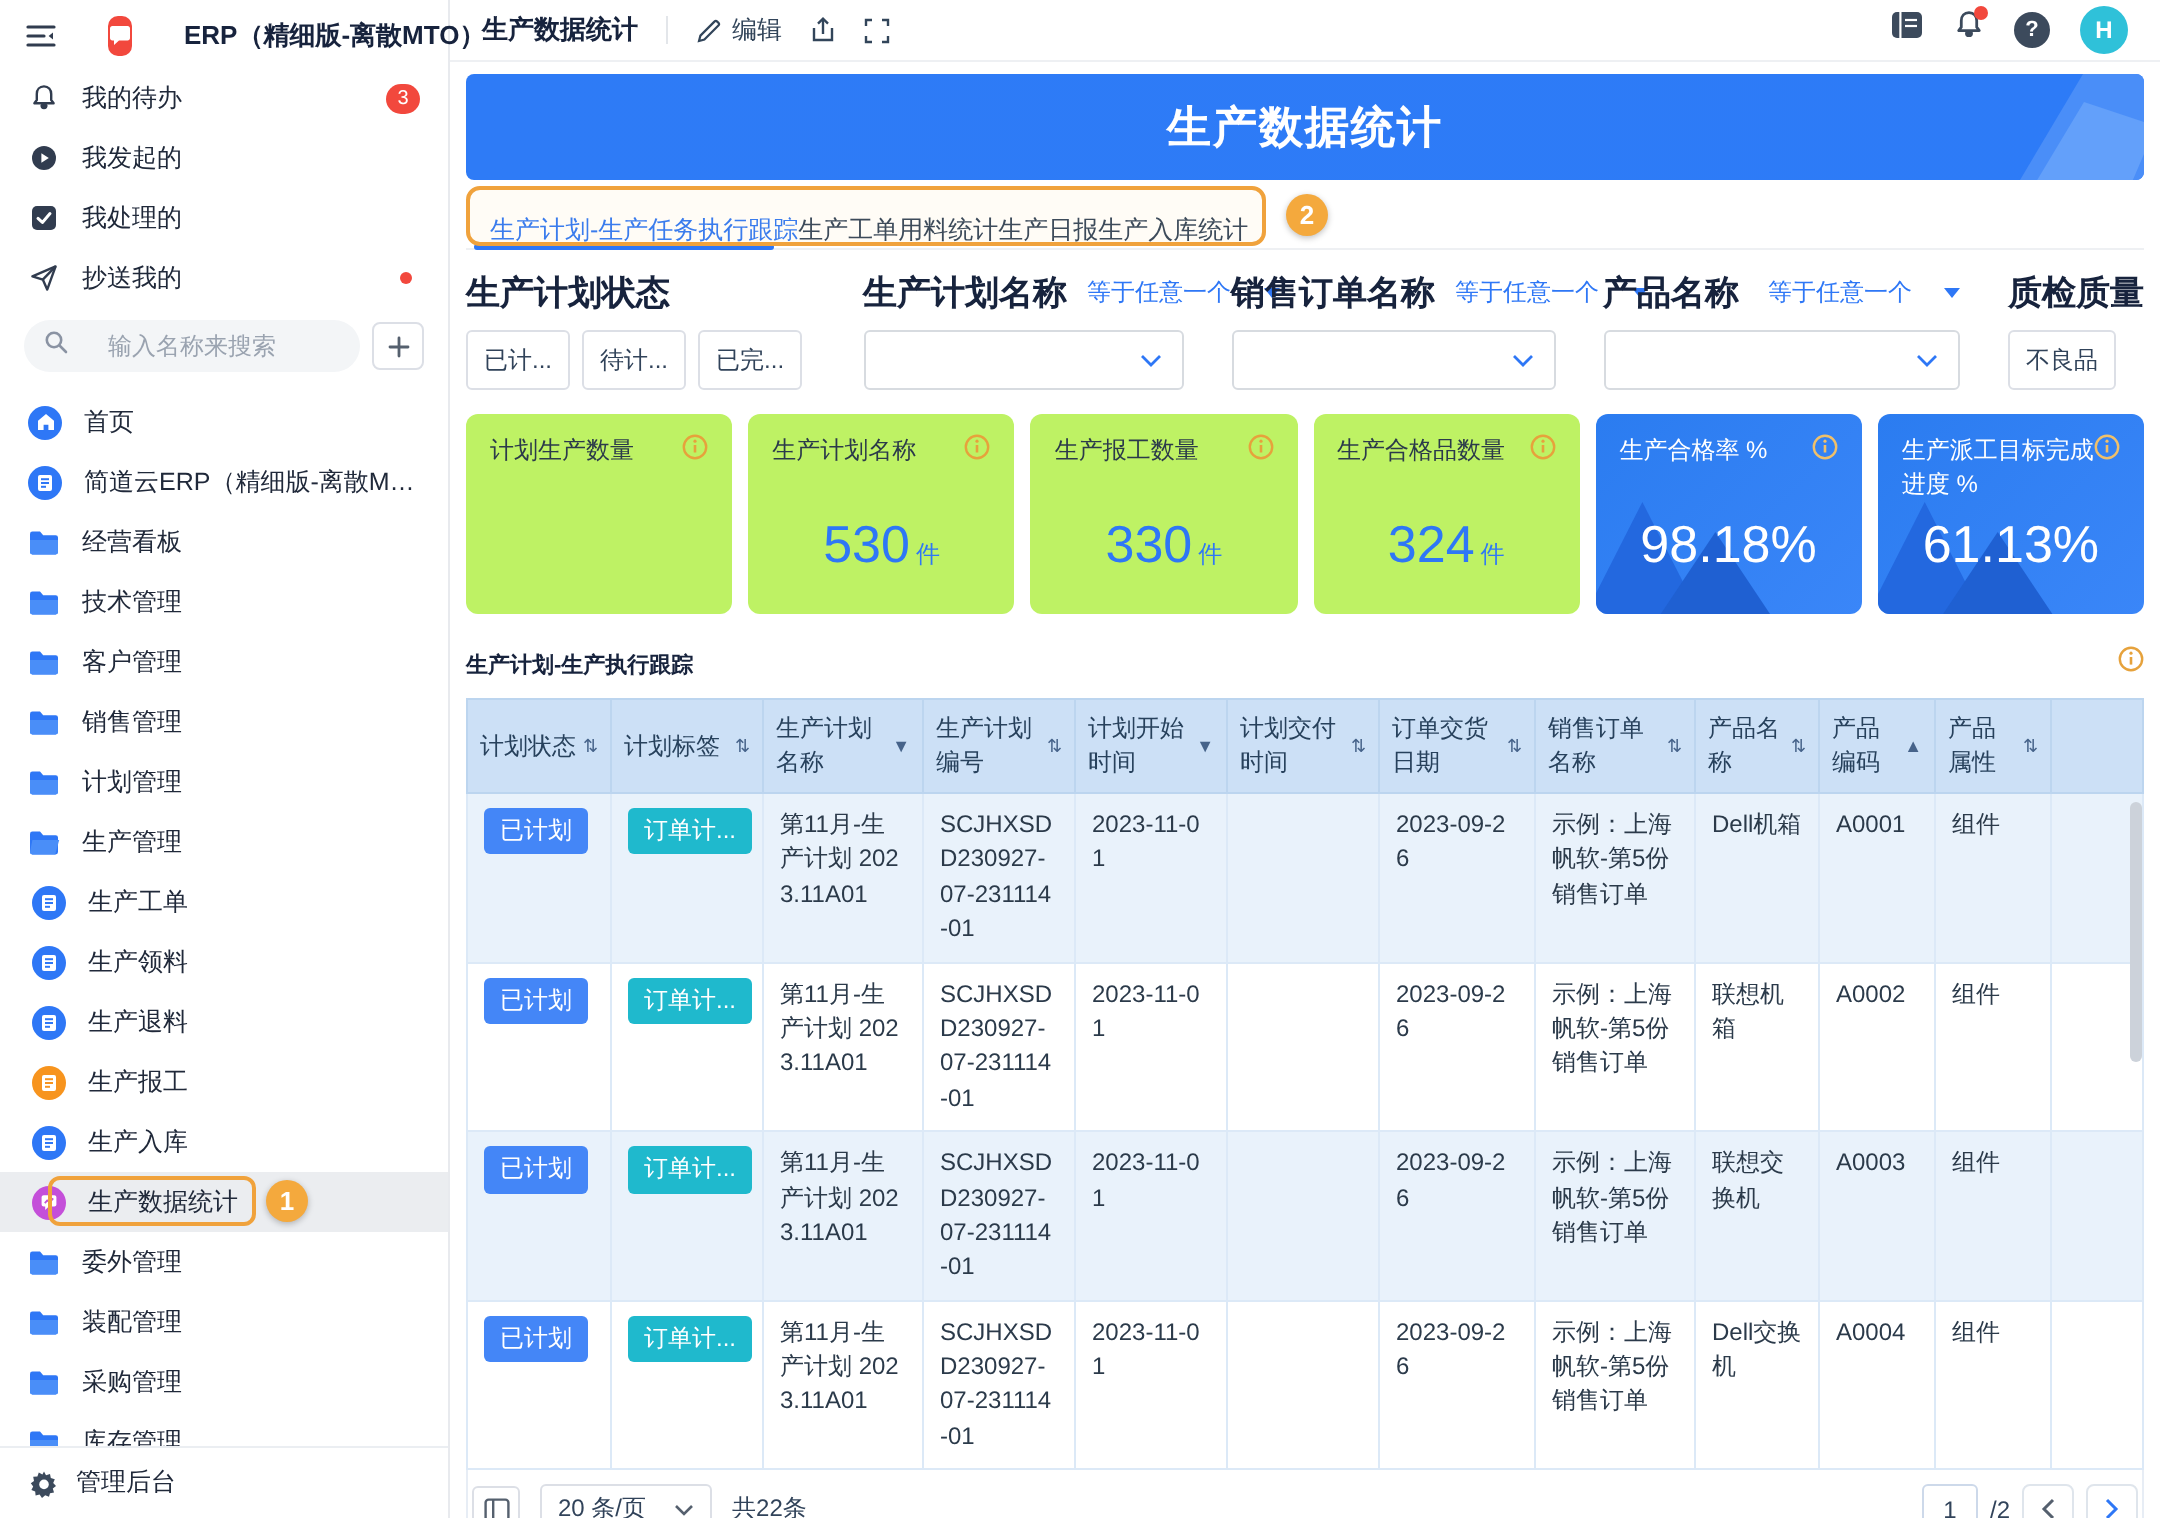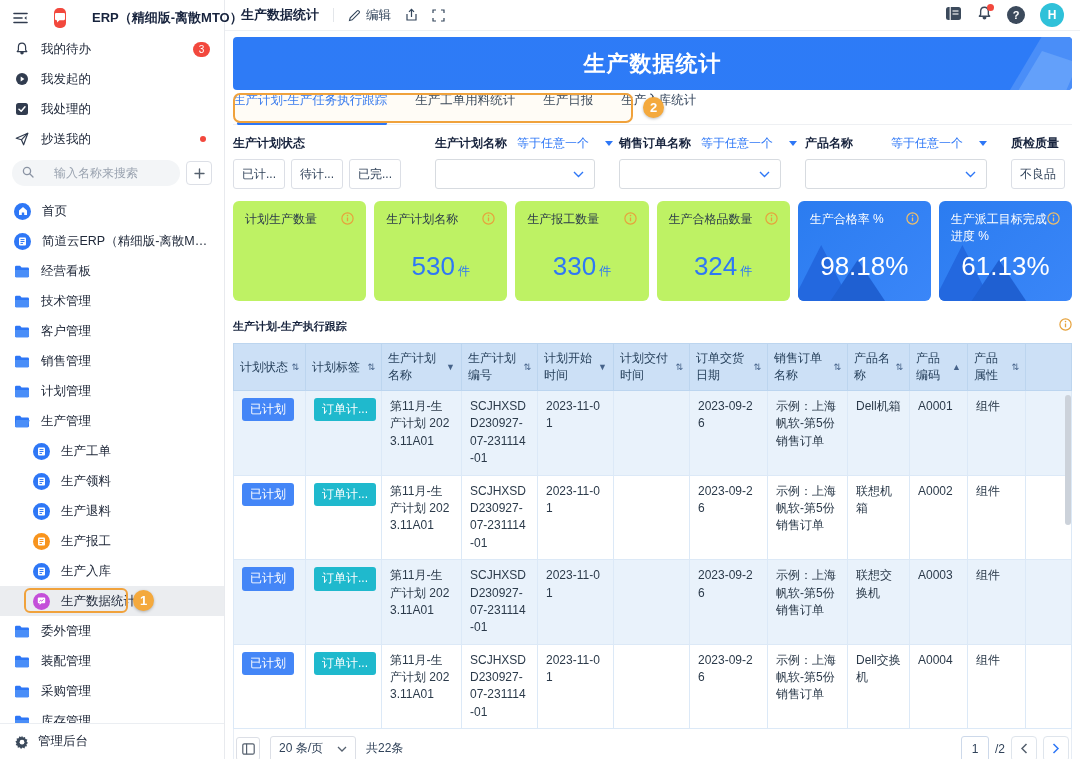--- a/index.html
+++ b/index.html
@@ -15,21 +15,21 @@
   .side-item { height:30px; display:flex; align-items:center; gap:11px; padding:0 14px; font-size:12.5px; color:#20293a; cursor:pointer; position:relative; }
   .side-item .lbl { flex:1; white-space:nowrap; overflow:hidden; text-overflow:ellipsis; }
   .badge-red { background:#f2483d; color:#fff; font-size:10px; min-width:17px; height:15px; border-radius:8px; display:flex; align-items:center; justify-content:center; padding:0 4px; }
   .dot-red { width:6px; height:6px; border-radius:50%; background:#f2483d; margin-right:4px; }
   .search-row { display:flex; align-items:center; gap:6px; padding:6px 12px 8px; }
   .search-box { flex:1; height:26px; background:#f3f5f7; border-radius:14px; display:flex; align-items:center; gap:20px; padding:0 10px; }
   .search-box input { border:none; outline:none; background:transparent; font-size:12px; width:110px; color:#20293a; font-family:inherit; }
   .search-box input::placeholder { color:#9aa3b0; }
   .plus-btn { width:26px; height:24px; border:1px solid #dcdfe6; border-radius:4px; background:#fff; display:flex; align-items:center; justify-content:center; cursor:pointer; }
   .nav-scroll { flex:1; overflow:hidden; padding-top:2px; }
-  .child { padding-left:33px; }
+  .child { padding-left:16px; }
   .side-item.active { background:#ebedf0; }
   .ic16 { width:16px; height:16px; display:flex; align-items:center; justify-content:center; flex:none; }
   .circle-ic { width:17px; height:17px; border-radius:50%; display:flex; align-items:center; justify-content:center; flex:none; }
   .side-foot { border-top:1px solid #ebeef2; height:36px; display:flex; align-items:center; gap:8px; padding:0 14px; font-size:12.5px; color:#20293a; }
 
   
   .anno-box1 { position:absolute; left:24px; top:2px; width:104px; height:25px; border:2px solid #f0a23c; border-radius:6px; pointer-events:none; }
   .anno-num { width:21px; height:21px; border-radius:50%; background:#f4a93d; color:#fff; font-size:13px; font-weight:bold; display:flex; align-items:center; justify-content:center; box-shadow:0 1px 3px rgba(0,0,0,.25); }
   .anno-num.n1 { position:absolute; left:133px; top:4px; }
 
@@ -46,31 +46,31 @@
   .avatar { width:24px; height:24px; border-radius:50%; background:#2fc1d9; color:#fff; font-size:12px; font-weight:bold; display:flex; align-items:center; justify-content:center; }
 
   .content { flex:1; padding:6px 8px 0; overflow:hidden; position:relative; }
 
   .banner { height:53px; border-radius:4px; background:linear-gradient(90deg,#2e7bf6,#2d7bf7); position:relative; display:flex; align-items:center; justify-content:center; overflow:hidden; margin-bottom:2px; }
   .banner-title { color:#fff; font-size:22px; font-weight:bold; letter-spacing:1px; }
   .poly { position:absolute; }
   .p1 { right:-10px; top:0; width:90px; height:53px; background:#4a8ef8; clip-path:polygon(55% 0,100% 0,100% 100%,20% 100%); }
   .p2 { right:-6px; top:14px; width:60px; height:40px; background:#63a0fa; clip-path:polygon(40% 0,100% 30%,80% 100%,0 100%); }
 
-  .tabs-row { height:33px; display:flex; align-items:flex-start; gap:28px; padding-left:0; border-bottom:1px solid #eef0f3; position:relative; }
+  .tabs-row { height:33px; display:flex; align-items:flex-end; padding-left:12px; border-bottom:1px solid #eef0f3; position:relative; }
   .tab { font-size:12.5px; color:#31435a; cursor:pointer; white-space:nowrap; }
   .tab.active { color:#2e77f6; }
   .tab-underline { position:absolute; left:4px; bottom:-1px; width:150px; height:3px; background:#2e77f6; border-radius:2px; }
   .anno-box2 { position:absolute; left:0px; top:1px; width:400px; height:30px; border:2px solid #f0a23c; border-radius:7px; pointer-events:none; background:rgba(250,200,110,.06); }
   .anno-num.n2 { position:absolute; left:410px; top:5px; }
 
   .filter-row { display:flex; gap:24px; margin-top:10px; }
   .fgroup { display:flex; flex-direction:column; gap:7px; }
   .flabel-row { display:flex; align-items:center; justify-content:space-between; gap:10px; }
-  .flabel { font-size:12px; font-weight:bold; color:#17233d; white-space:nowrap; }
+  .flabel { font-size:17px; font-weight:bold; color:#17233d; white-space:nowrap; }
   .fop { font-size:12px; color:#2e77f6; display:flex; align-items:center; gap:16px; cursor:pointer; white-space:nowrap; }
   .caret-down { width:0; height:0; border-left:4px solid transparent; border-right:4px solid transparent; border-top:5px solid #2e77f6; }
   .fbtns { display:flex; gap:6px; }
   .fbtn { height:30px; padding:0 8px; min-width:52px; border:1px solid #dcdfe6; border-radius:3px; background:#fff; font-size:12px; color:#31435a; display:flex; align-items:center; justify-content:center; cursor:pointer; white-space:nowrap; }
   .fselect { height:30px; border:1px solid #d7dbe0; border-radius:3px; background:#fff; display:flex; align-items:center; justify-content:flex-end; padding:0 10px; cursor:pointer; }
   .w160 { width:160px; } .w162 { width:162px; } .w182 { width:182px; }
 
   .stats-row { display:flex; gap:8px; margin-top:12px; }
   .stat-card { flex:1; height:100px; background:#bef264; border-radius:6px; padding:10px 12px; position:relative; overflow:hidden; }
   .stat-head { display:flex; align-items:flex-start; justify-content:space-between; }

